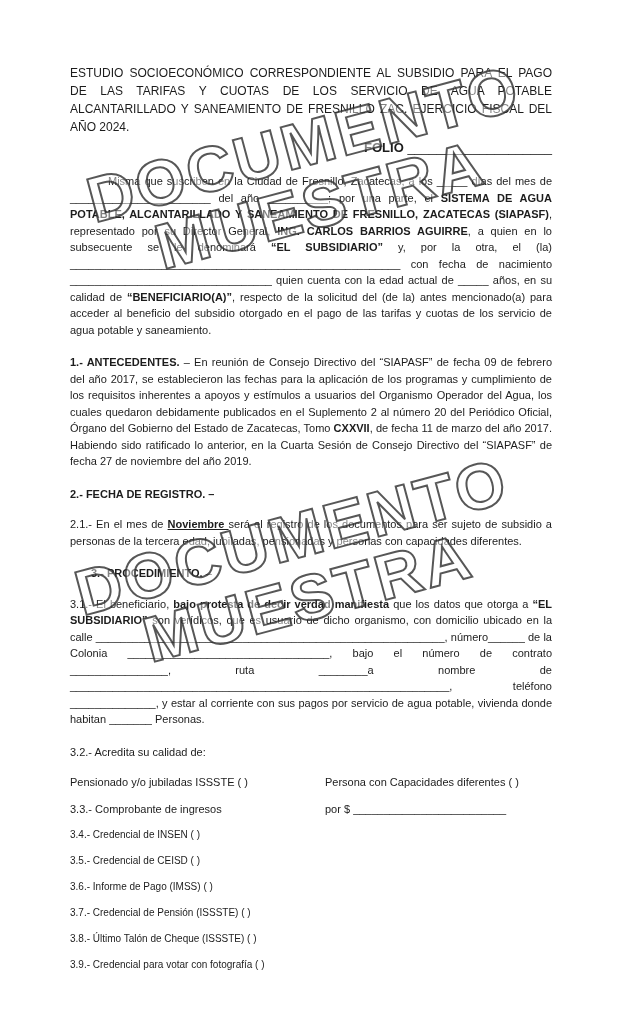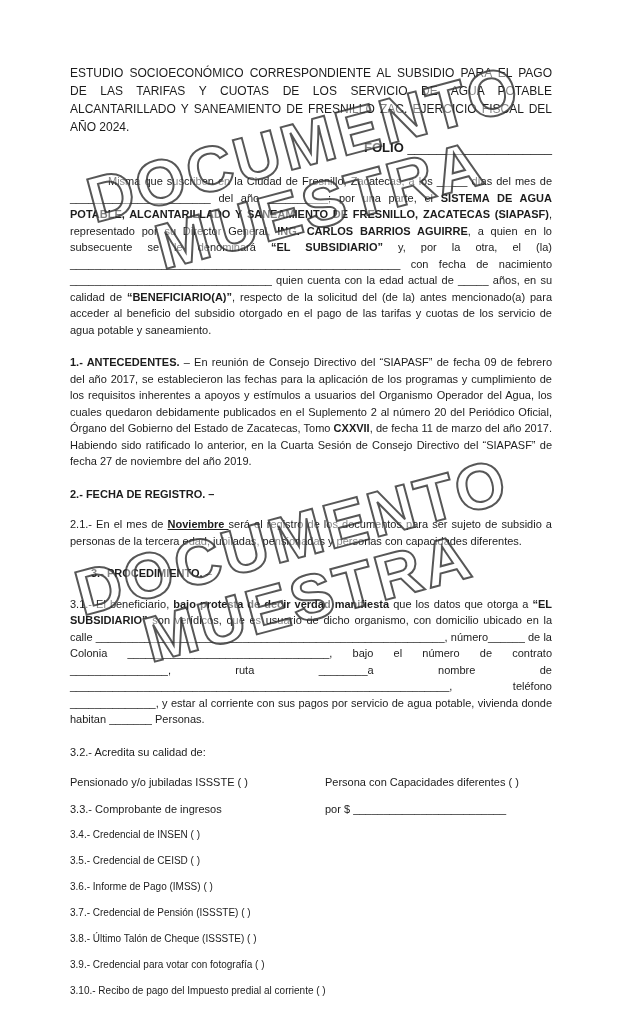--- a/index.html
+++ b/index.html
@@ -93,15 +93,14 @@
     <span>3.3.- Comprobante de ingresos</span>
     <span>por $ _________________________</span>
   </div>
 
   <div class="doc-item">3.4.- Credencial de INSEN (   )</div>
   <div class="doc-item">3.5.- Credencial de CEISD (   )</div>
   <div class="doc-item">3.6.- Informe de Pago (IMSS) (   )</div>
   <div class="doc-item">3.7.- Credencial de Pensión (ISSSTE) (   )</div>
   <div class="doc-item">3.8.- Último Talón de Cheque (ISSSTE) (   )</div>
   <div class="doc-item">3.9.- Credencial para votar con fotografía (   )</div>
-  <div class="doc-item">3.10.- Recibo de pago del Impuesto predial al corriente (   )</div>
 
 </div>
 
 </body></html>

